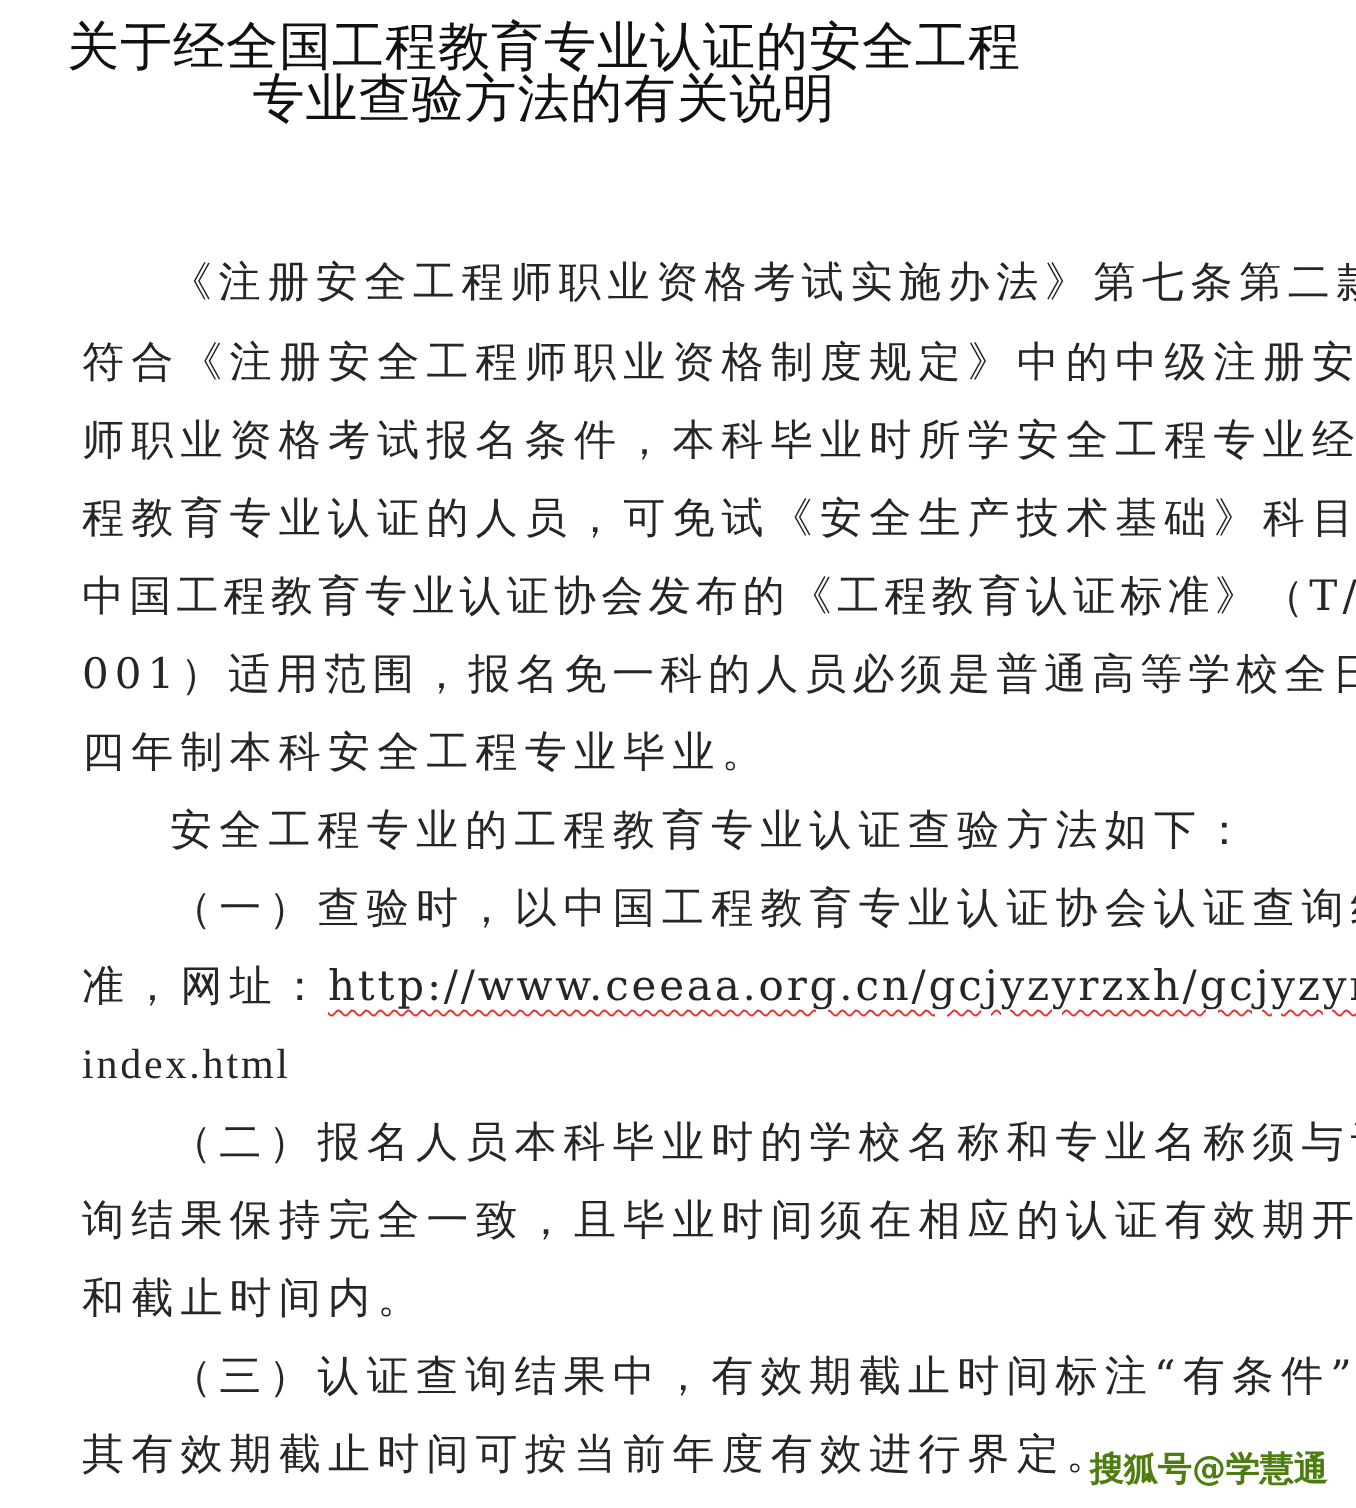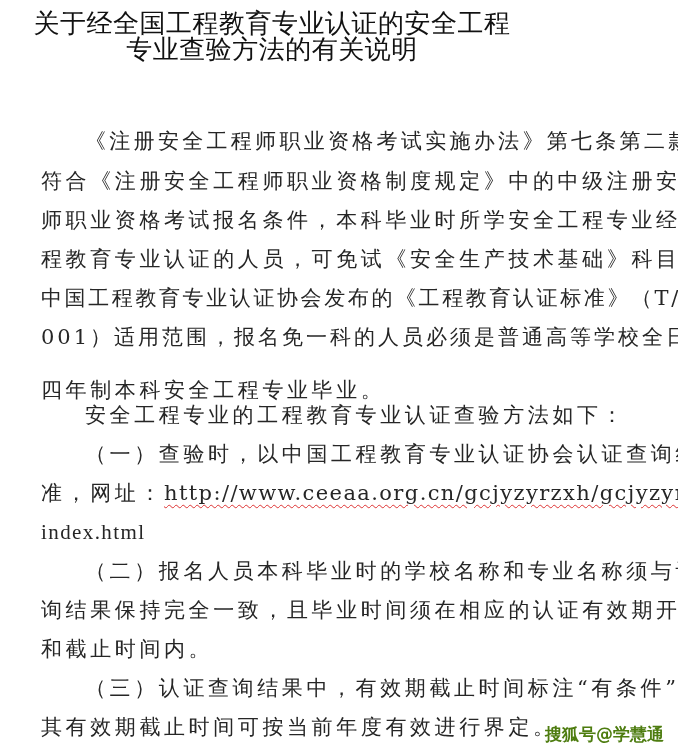--- a/index.html
+++ b/index.html
@@ -41,21 +41,21 @@
   <div class="title t1">关于经全国工程教育专业认证的安全工程</div>
   <div class="title t2">专业查验方法的有关说明</div>
 
   <div>
     <div class="line indent" style="top:127px;letter-spacing:3.3px;">《注册安全工程师职业资格考试实施办法》第七条第二款规定：</div>
     <div class="line" style="top:167px;letter-spacing:3.6px;">符合《注册安全工程师职业资格制度规定》中的中级注册安全工程</div>
     <div class="line" style="top:206px;letter-spacing:3.6px;">师职业资格考试报名条件，本科毕业时所学安全工程专业经全国工</div>
     <div class="line" style="top:245px;letter-spacing:3.6px;">程教育专业认证的人员，可免试《安全生产技术基础》科目。根据</div>
     <div class="line" style="top:284px;letter-spacing:2.6px;">中国工程教育专业认证协会发布的《工程教育认证标准》（T/CEEAA</div>
     <div class="line" style="top:323px;letter-spacing:3.0px;">001）适用范围，报名免一科的人员必须是普通高等学校全日制普通</div>
-    <div class="line" style="top:376px;letter-spacing:3.6px;">四年制本科安全工程专业毕业。</div>
+    <div class="line" style="top:362px;letter-spacing:3.6px;">四年制本科安全工程专业毕业。</div>
   </div>
 
   <div>
     <div class="line indent" style="top:401px;letter-spacing:3.6px;">安全工程专业的工程教育专业认证查验方法如下：</div>
   </div>
 
   <div>
     <div class="line indent" style="top:440px;letter-spacing:3.6px;">（一）查验时，以中国工程教育专业认证协会认证查询结果为</div>
     <div class="line" style="top:479px;letter-spacing:1.4px;">
       <span style="letter-spacing:3.6px;text-align:center;">准，网址：</span><span class="url">http://www.ceeaa.org.cn/gcjyzyrzxh/gcjyzyrzjlcx/</span>

